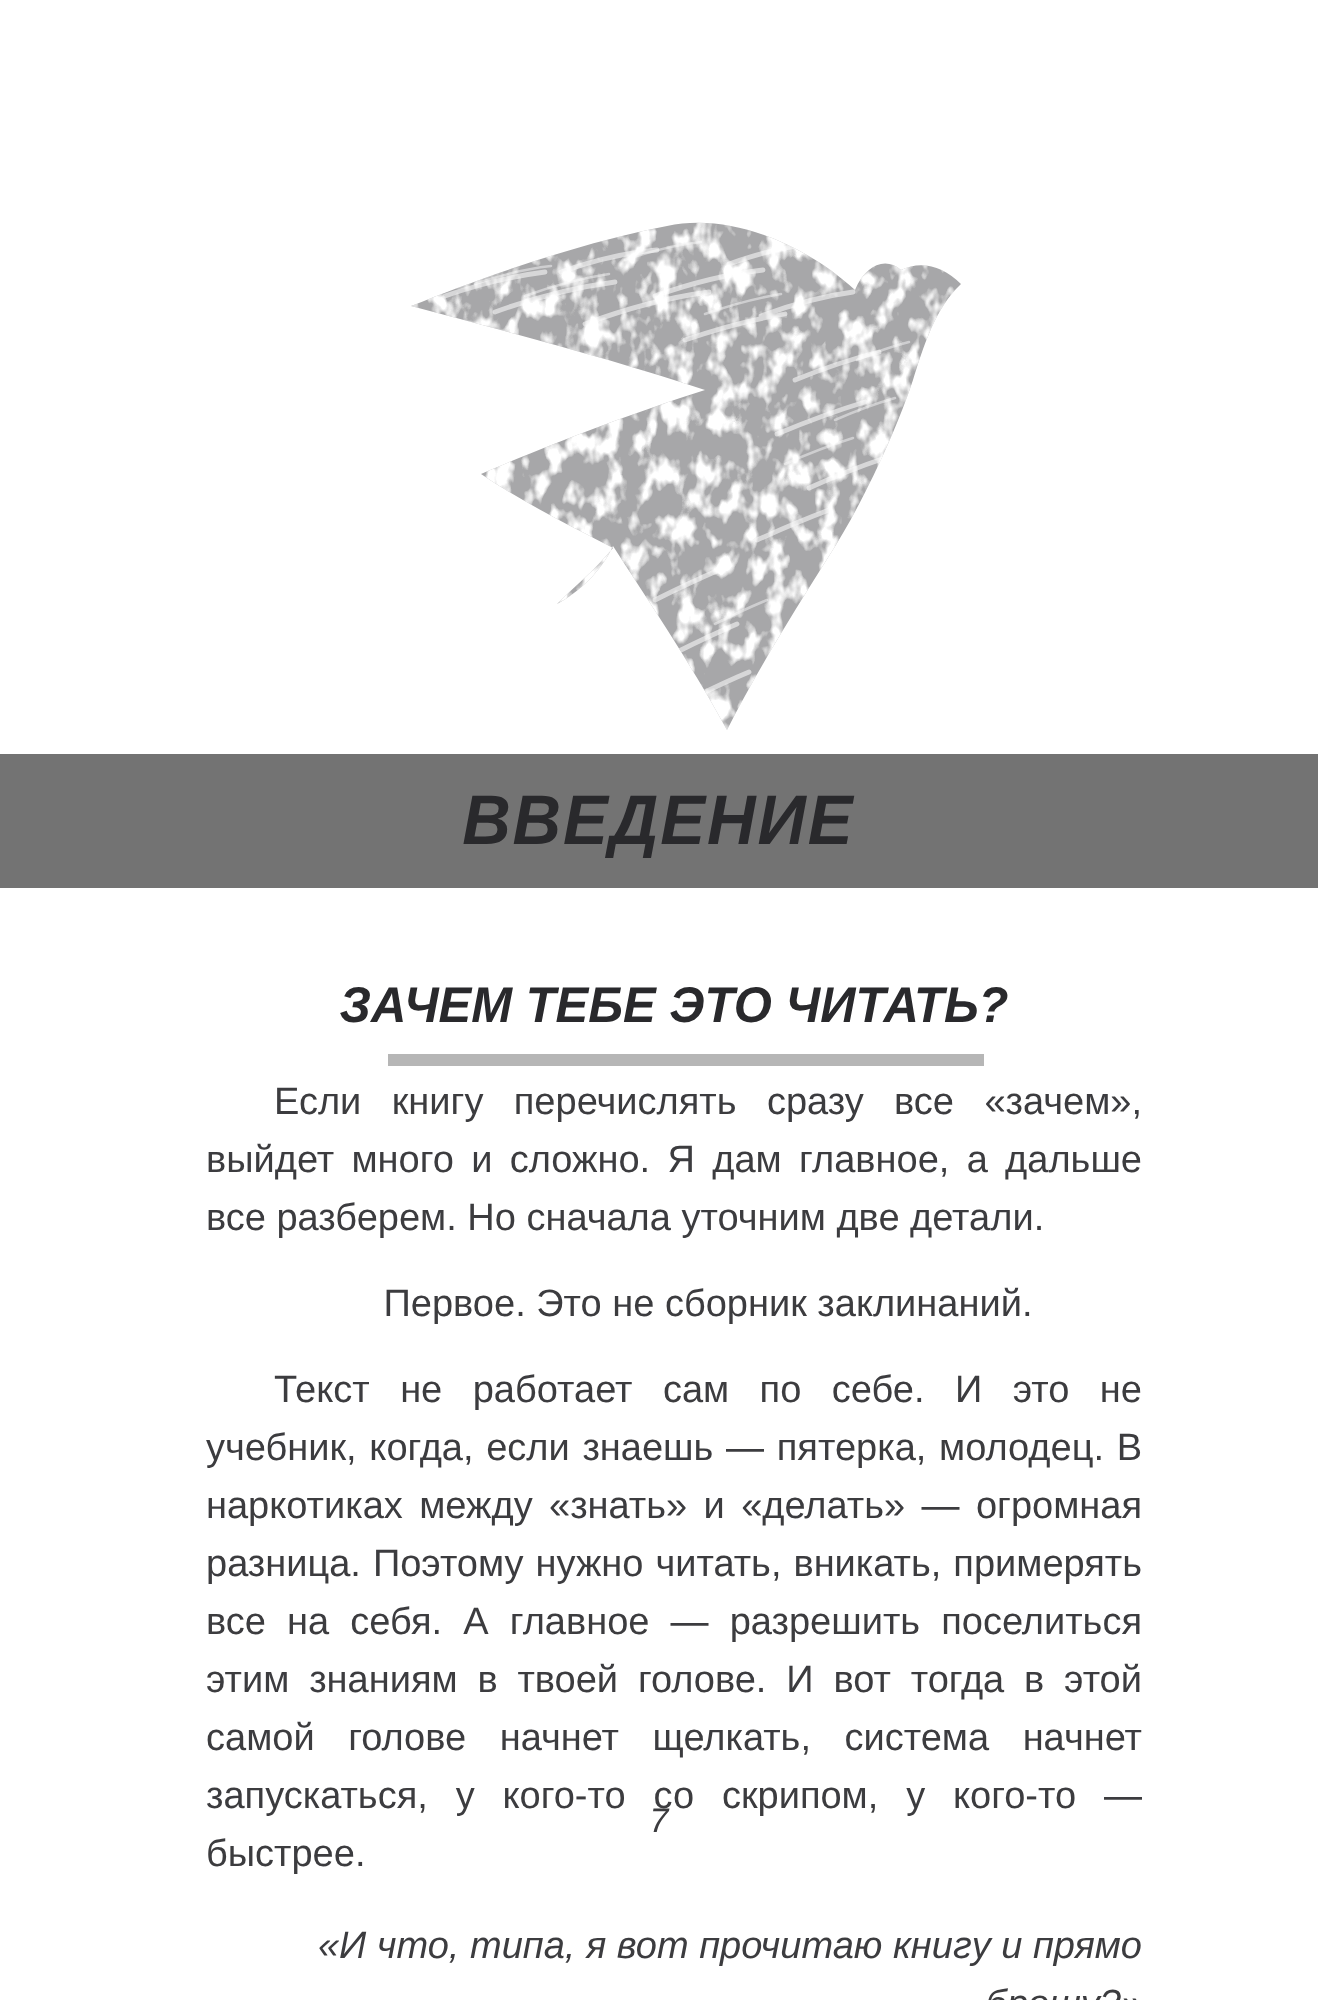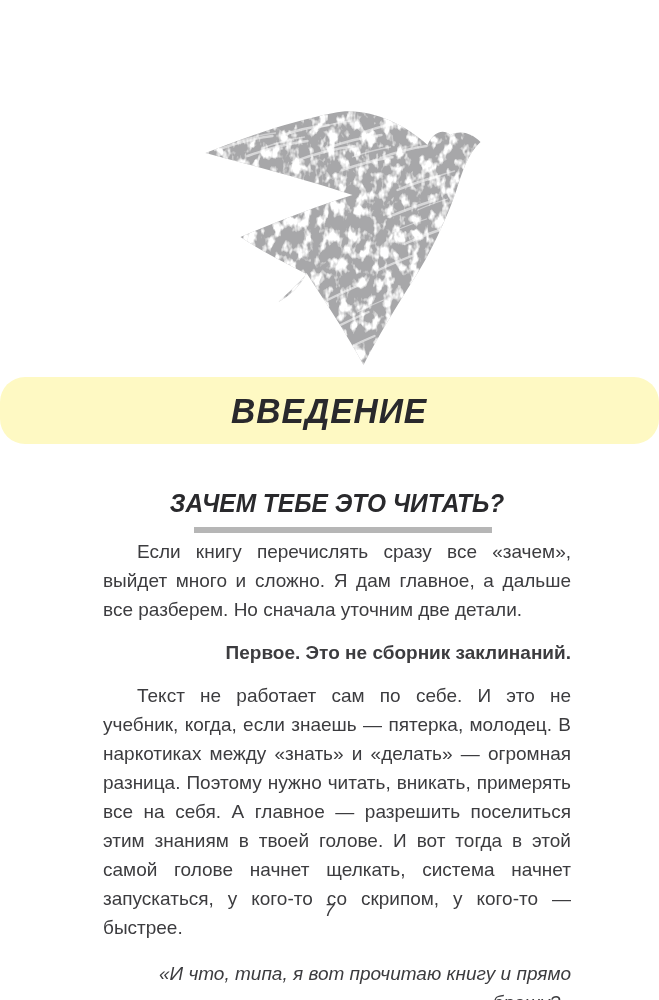--- a/index.html
+++ b/index.html
@@ -21,25 +21,24 @@
     height: 270px;
   }
 
   
   .chapter-banner {
     position: absolute;
     left: 0;
     top: 377px;
     width: 100%;
     height: 67px;
-    background: #fef9c3;
+    background: #737373;
     display: flex;
     align-items: center;
     justify-content: center;
-    border-radius: 25px;
   }
   .chapter-banner .title {
     font-size: 35px;
     font-weight: bold;
     font-style: italic;
     letter-spacing: 1px;
     color: #29292c;
     transform: scaleX(0.96);
   }
 
@@ -74,21 +73,21 @@
     color: #3c3c3f;
     font-size: 19px;
     line-height: 29px;
   }
   .body-text p {
     margin: 0 0 14px 0;
     text-align: justify;
     text-indent: 34px;
     hyphens: auto;
   }
-  .body-text p.lead { font-weight: bold; text-align: right; }
+  .body-text p.lead { font-weight: normal; text-align: center; }
   .body-text p.quote {
     font-style: italic;
     text-align: right;
     text-indent: 0;
     margin-top: 17px;
   }
 
   
   .page-number {
     position: absolute;

